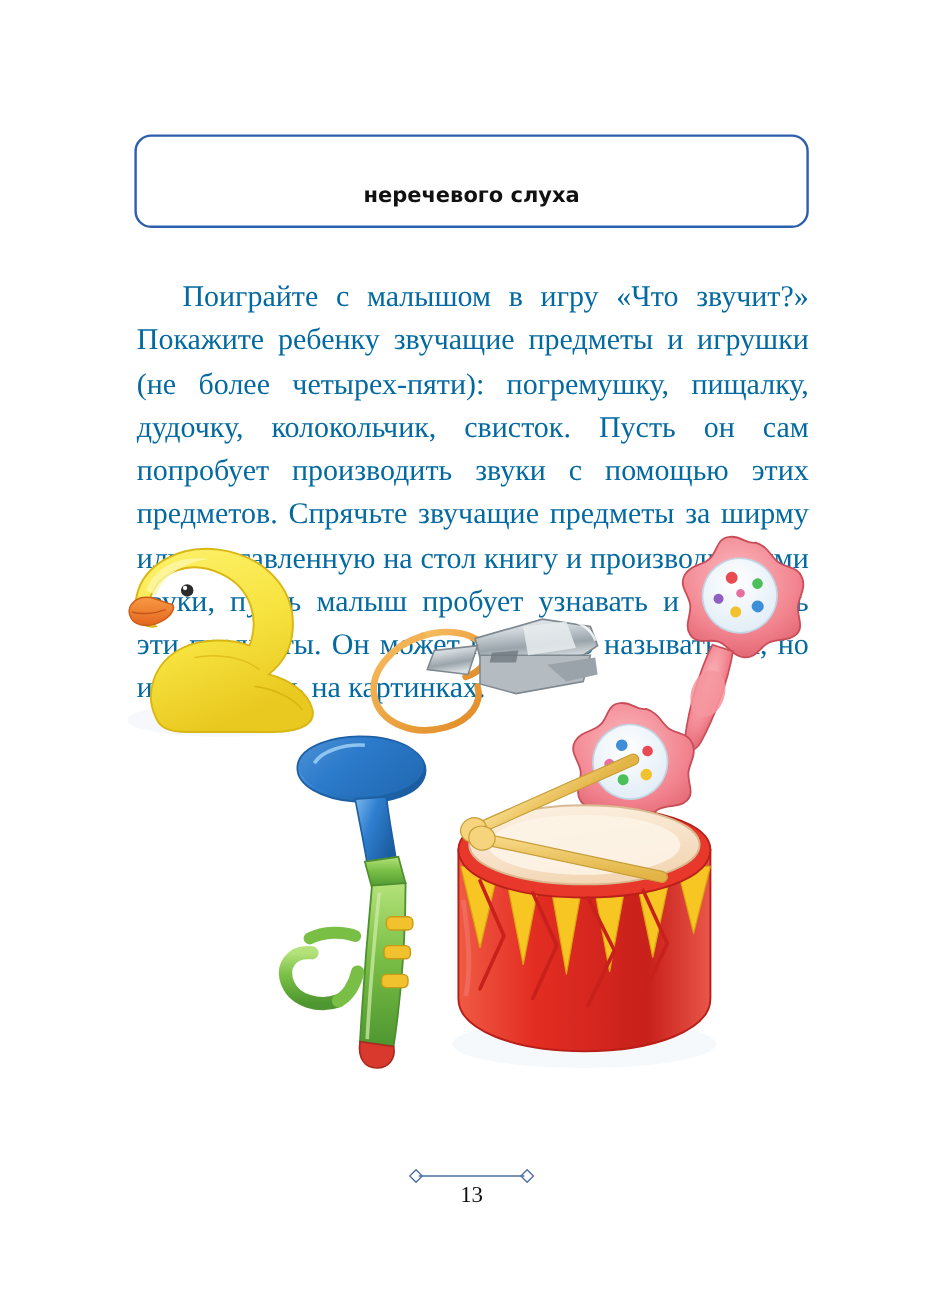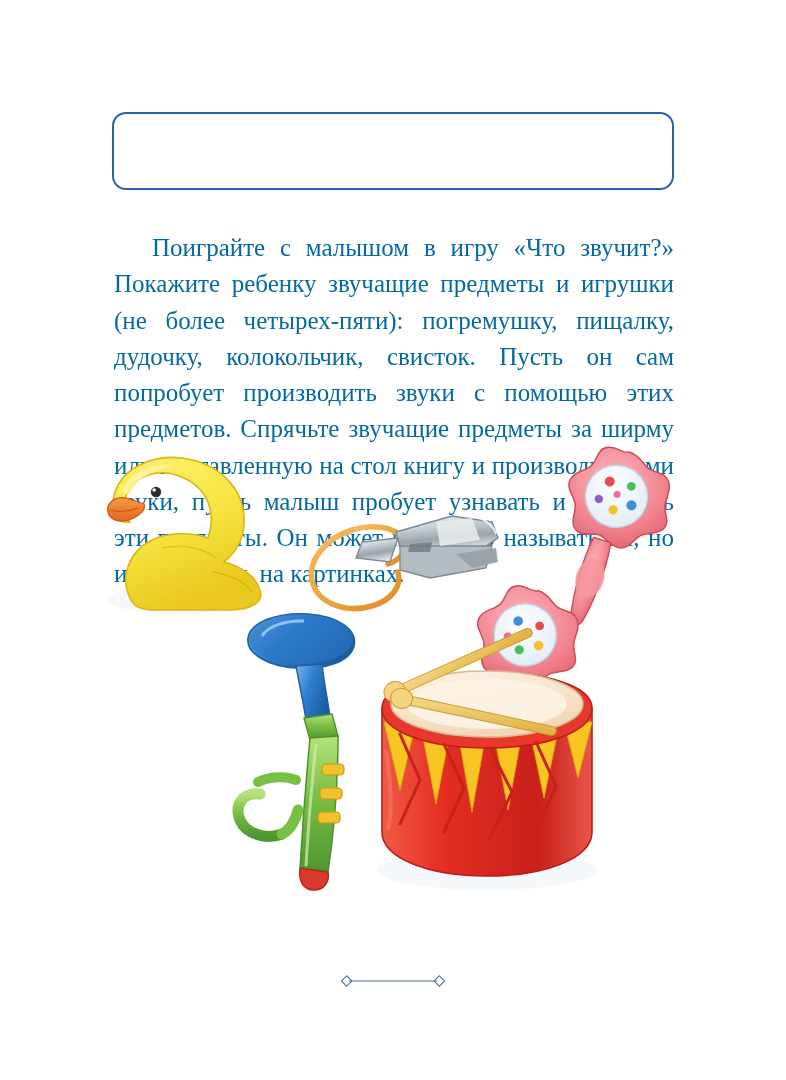--- a/index.html
+++ b/index.html
@@ -91,20 +91,21 @@
   }
 </style>
 </head>
 <body>
 
 <div class="page">
 
   <div class="title-banner">
     <div class="title-text">
       <br>
+      <span>неречевого слуха</span>
     </div>
   </div>
 
   <p class="body-text">Поиграйте с малышом в игру «Что звучит?» Покажите ребенку звучащие предметы и игрушки (не более четырех-пяти): погремушку, пищалку, дудочку, колокольчик, свисток. Пусть он сам попробует производить звуки с помощью этих предметов. Спрячьте звучащие предметы за ширму или поставленную на стол книгу и производите ими звуки, пусть малыш пробует узнавать и называть эти предметы. Он может не только называть их, но и показывать на картинках.</p>
 
   <div class="art">
     <svg width="590" height="510" viewBox="0 0 590 510" xmlns="http://www.w3.org/2000/svg">
       <defs>
         <linearGradient id="duckGrad" x1="0" y1="0" x2="0.4" y2="1">
           <stop offset="0%" stop-color="#fdf26f"></stop>
@@ -279,14 +280,15 @@
     </svg>
   </div>
 
   <div class="footer-rule">
     <svg width="108" height="12" viewBox="0 0 108 12" xmlns="http://www.w3.org/2000/svg">
       <line x1="10" y1="6" x2="98" y2="6" stroke="#4a6fa8" stroke-width="1.1"></line>
       <rect x="4" y="2.3" width="7.4" height="7.4" transform="rotate(45 7.7 6)" fill="none" stroke="#4a6fa8" stroke-width="1.1"></rect>
       <rect x="96.6" y="2.3" width="7.4" height="7.4" transform="rotate(45 100.3 6)" fill="none" stroke="#4a6fa8" stroke-width="1.1"></rect>
     </svg>
   </div>
+  <div class="page-number">13</div>
 
 </div>
 
 </body></html>

